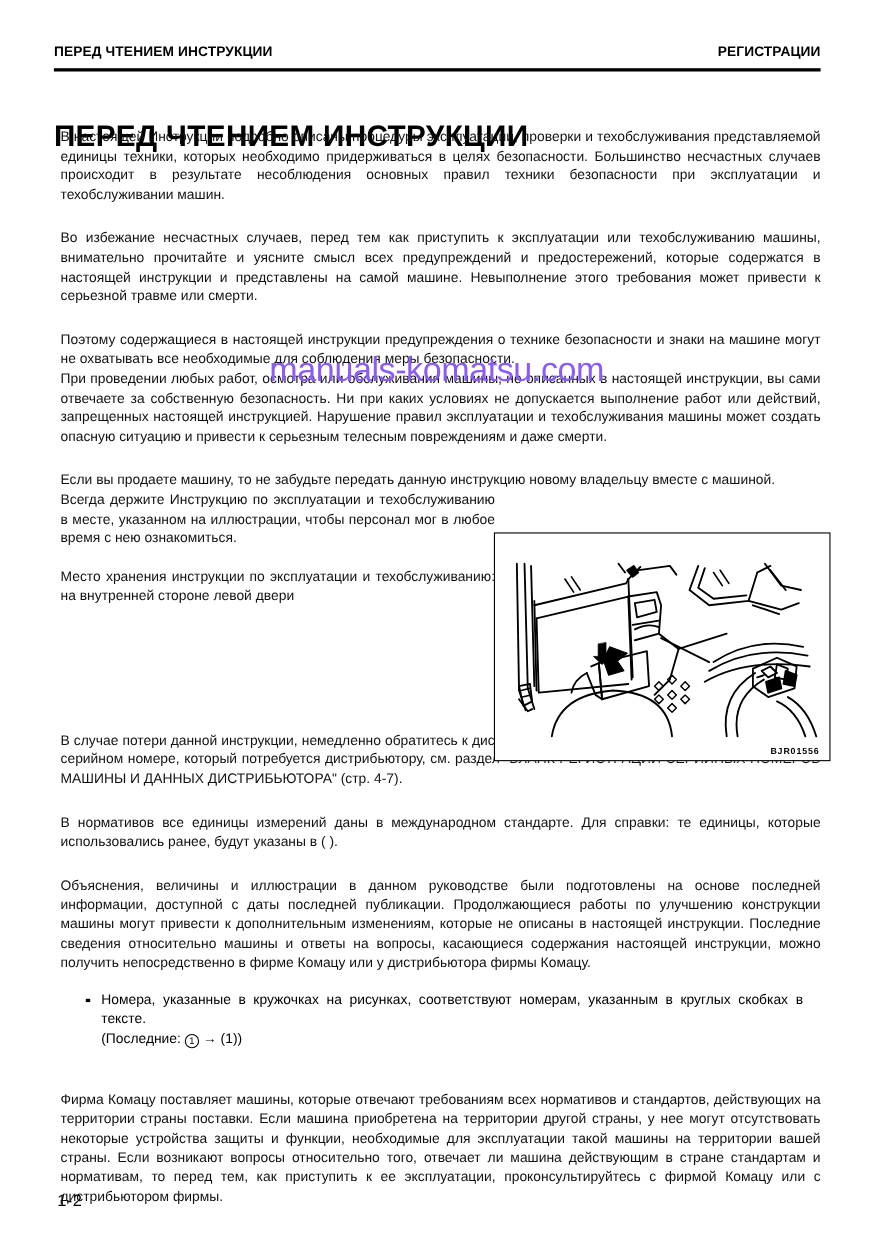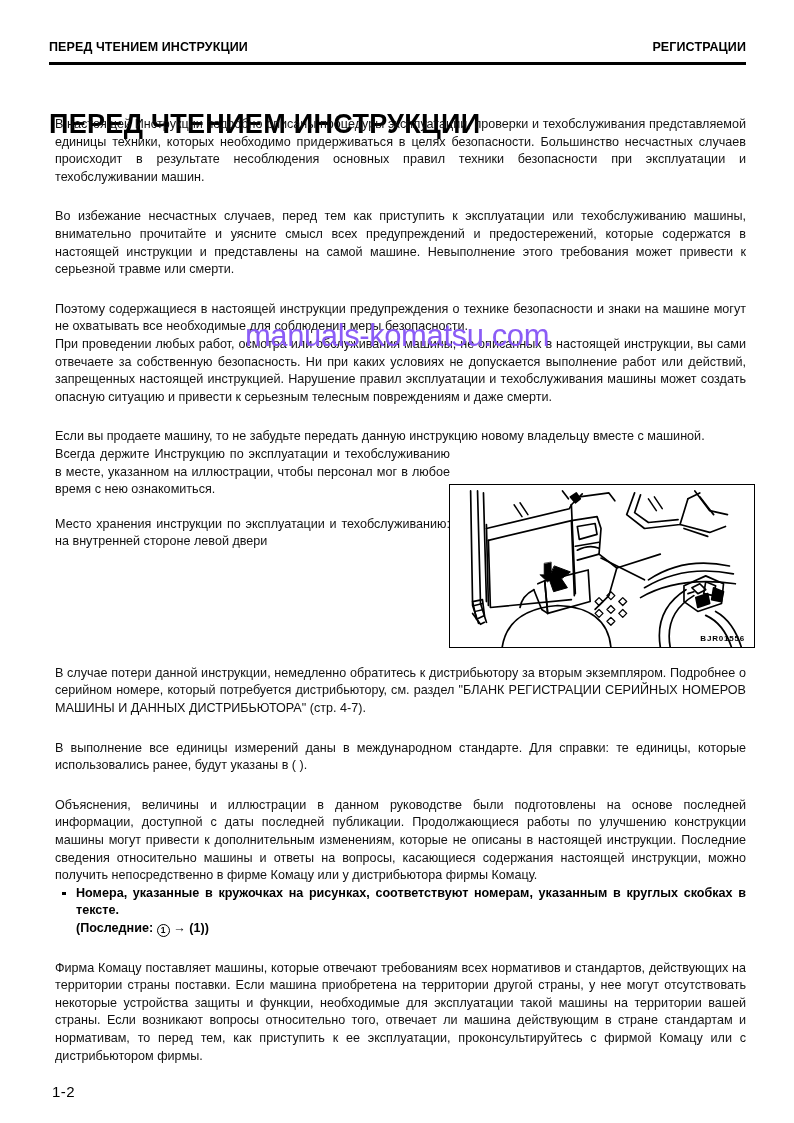--- a/index.html
+++ b/index.html
@@ -81,21 +81,21 @@
   .wrap-col {
     width: 395px;
   }
 
   
   .figure-box {
     position: absolute;
     left: 449px;
     top: 484px;
     width: 306px;
-    height: 164px;
+    height: 208px;
     border: 1.6px solid #000;
     background: #fff;
     box-sizing: border-box;
     overflow: hidden;
   }
   .figure-box svg {
     display: block;
     width: 100%;
     height: 100%;
   }
@@ -104,24 +104,23 @@
     right: 9px;
     bottom: 4px;
     font-size: 8px;
     font-weight: bold;
     letter-spacing: 0.8px;
     font-family: "Liberation Sans", sans-serif;
   }
 
   
   ul.bullets {
-    margin: 0;
+    margin: 16px;
     padding: 0;
     list-style: none;
-    font-weight: bold;
   }
   ul.bullets li {
     position: relative;
     padding-left: 21px;
     font-size: 12.6px;
     line-height: 17.6px;
     text-align: justify;
   }
   ul.bullets li .dot {
     position: absolute;
@@ -199,21 +198,21 @@
     <p class="para">Если вы продаете машину, то не забудьте передать данную инструкцию новому владельцу вместе с машиной.</p>
     <p class="para wrap-col">Всегда держите Инструкцию по эксплуатации и техобслуживанию в месте, указанном на иллюстрации, чтобы персонал мог в любое время с нею ознакомиться.</p>
     <div class="gap-md"></div>
     <p class="para wrap-col">Место хранения инструкции по эксплуатации и техобслуживанию: на внутренней стороне левой двери</p>
 
     <div style="height:114px"></div>
 
     <p class="para">В случае потери данной инструкции, немедленно обратитесь к дистрибьютору за вторым экземпляром. Подробнее о серийном номере, который потребуется дистрибьютору, см. раздел "БЛАНК РЕГИСТРАЦИИ СЕРИЙНЫХ НОМЕРОВ МАШИНЫ И ДАННЫХ ДИСТРИБЬЮТОРА" (стр. 4-7).</p>
     <div class="gap-lg"></div>
 
-    <p class="para">В выполнение все единицы измерений даны в международном стандарте. Для справки: те единицы, которые использовались ранее, будут указаны в ( ).</p>
+    <p class="para">В нормативов все единицы измерений даны в международном стандарте. Для справки: те единицы, которые использовались ранее, будут указаны в ( ).</p>
     <div class="gap-lg"></div>
 
     <p class="para">Объяснения, величины и иллюстрации в данном руководстве были подготовлены на основе последней информации, доступной с даты последней публикации. Продолжающиеся работы по улучшению конструкции машины могут привести к дополнительным изменениям, которые не описаны в настоящей инструкции. Последние сведения относительно машины и ответы на вопросы, касающиеся содержания настоящей инструкции, можно получить непосредственно в фирме Комацу или у дистрибьютора фирмы Комацу.</p>
 
     <ul class="bullets">
       <li>
         <span class="dot"></span>
         <span>Номера, указанные в кружочках на рисунках, соответствуют номерам, указанным в круглых скобках в тексте.</span>
         <span class="sub-line"><span>(Последние: </span><span class="circled">1</span><span> → (1))</span></span>
       </li>

